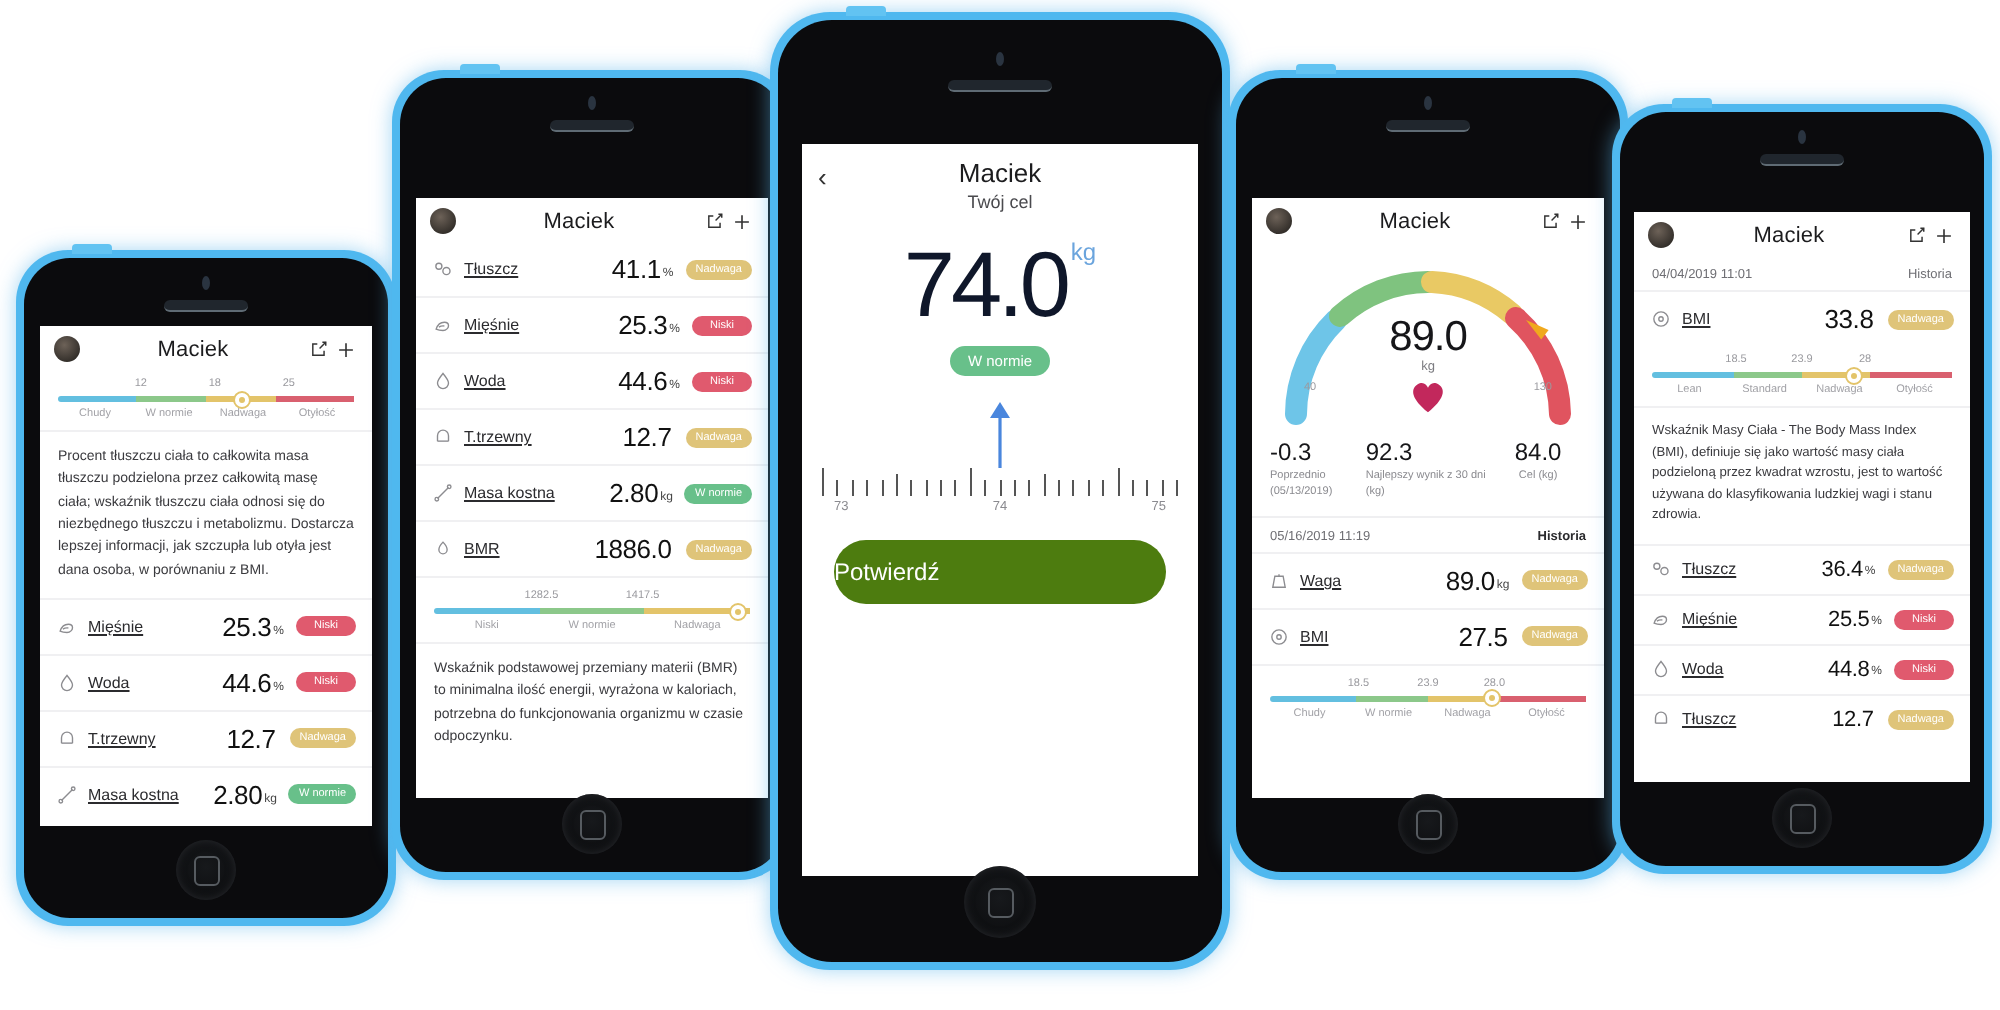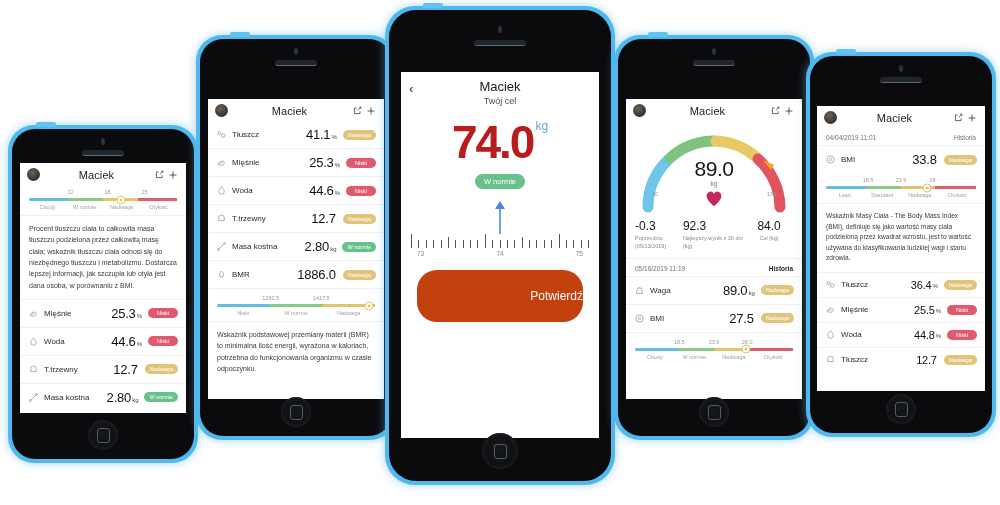--- a/index.html
+++ b/index.html
@@ -80,21 +80,21 @@
 
   
   .row {
     display: flex; align-items: center;
     padding: 6px 8px;
     border-top: 1px solid #f0f0f2;
     background: #fff;
   }
   .row .ricon { width: 14px; color: #8c8c90; flex-shrink:0; }
   .row .ricon svg { display:block; }
-  .row .rlabel { font-size: 8px; color: #2b2b2e; flex: 1; padding-left: 2px;}
+  .row .rlabel { font-size: 8px; color: #2b2b2e; flex: 1; padding-left: 2px; text-decoration: underline;}
   .row .rval { font-size: 13px; color: #111; font-weight: 400; letter-spacing:-.2px;}
   .row .runit { font-size: 6px; color: #444; margin-left: 1px; align-self: flex-end; margin-bottom:2px;}
   .badge {
     font-size: 5.5px; color: #fff; border-radius: 7px;
     padding: 2px 5px; margin-left: 6px; white-space: nowrap;
     min-width: 30px; text-align: center;
   }
   .b-low   { background: #e05a6e; }
   .b-over  { background: #dfc479; }
   .b-norm  { background: #68c08a; }
@@ -132,33 +132,33 @@
   .c-note {
     background: #f4f4f6; text-align: center; font-size: 9.5px; color: #2e2e32;
     padding: 11px 12px; line-height: 1.5;
   }
   .c-range { padding: 16px 12px 0 12px; }
   .c-rbar { display:flex; height: 5px; border-radius: 3px; overflow:hidden;}
   .c-rbar i { display:block; height:5px; }
   .c-rlabels { display:flex; justify-content:space-between; margin-top: 7px; padding: 0 14px;}
   .c-rlabels span { font-size: 8px; color: #8e8e93;}
   .c-big { text-align:center; margin-top: 7px; }
-  .c-big .v { font-size: 46px; color: #b91c1c; font-weight: 700; letter-spacing: -2px; line-height: 1;}
+  .c-big .v { font-size: 46px; color: #0f172a; font-weight: 400; letter-spacing: -2px; line-height: 1;}
   .c-big .u { font-size: 12px; color: #6aa4dd; vertical-align: top; margin-left: 2px;}
   .c-status { text-align:center; margin-top: 5px;}
   .c-status span { background:#68c08a; color:#fff; font-size: 7.5px; border-radius: 9px; padding: 3px 9px;}
   .c-arrow { text-align:center; margin-top: 12px; height: 30px; position:relative;}
   .c-ruler { margin-top: 2px; padding: 0 10px; }
   .ticks { display:flex; justify-content:space-between; align-items:flex-end; height: 16px;}
   .ticks i { width: 1px; background: #555; display:block;}
   .rnums { display:flex; justify-content:space-between; margin-top: 2px; padding: 0 6px;}
   .rnums span { font-size: 6.5px; color: #8a8a8f;}
   .c-btn {
-    margin: 13px 16px 0 16px; background:#c2410c; color:#fff;
-    border-radius: 20px; text-align:right; padding: 19px 0;
+    margin: 13px 16px 0 16px; background:#4d7c0f; color:#fff;
+    border-radius: 20px; text-align:left; padding: 9px 0;
     font-size: 12px; border: none; width: calc(100% - 32px);
     font-family:"Liberation Sans", sans-serif;
   }
 
   
   .gaugeWrap { position: relative; height: 92px; margin-top: 2px;}
   .g-val { position:absolute; left:0; right:0; top: 34px; text-align:center; font-size: 21px; color:#161619; letter-spacing:-.5px;}
   .g-unit{ position:absolute; left:0; right:0; top: 57px; text-align:center; font-size: 6.5px; color:#7b7b80;}
   .g-heart{ position:absolute; left:50%; top: 66px; transform:translateX(-50%); }
   .g-min, .g-max { position:absolute; top: 68px; font-size: 5.5px; color:#9a9a9f;}

